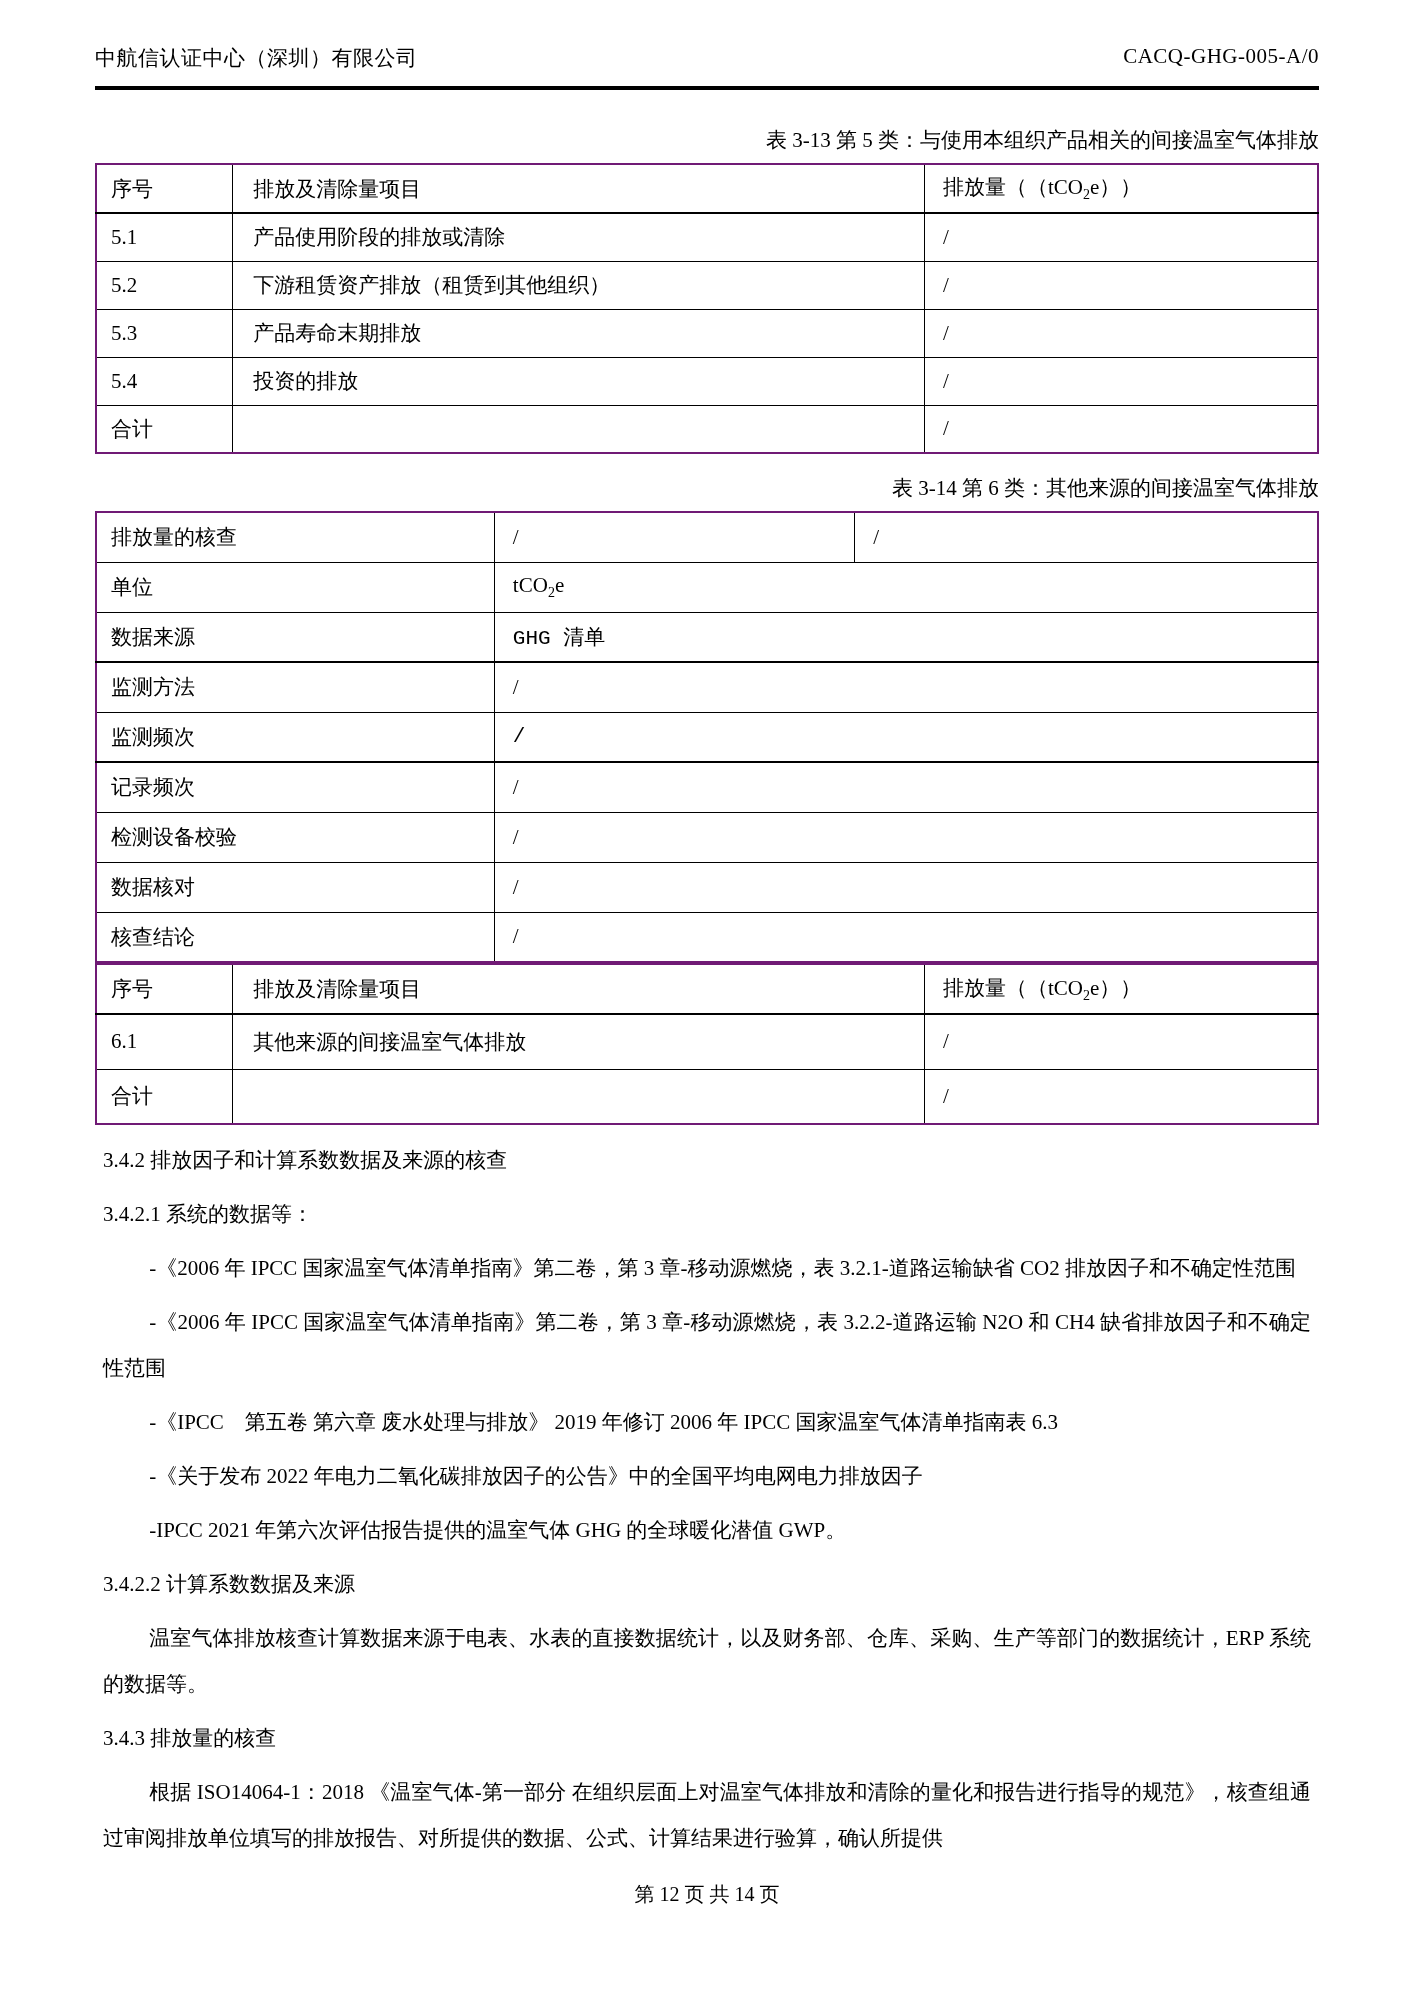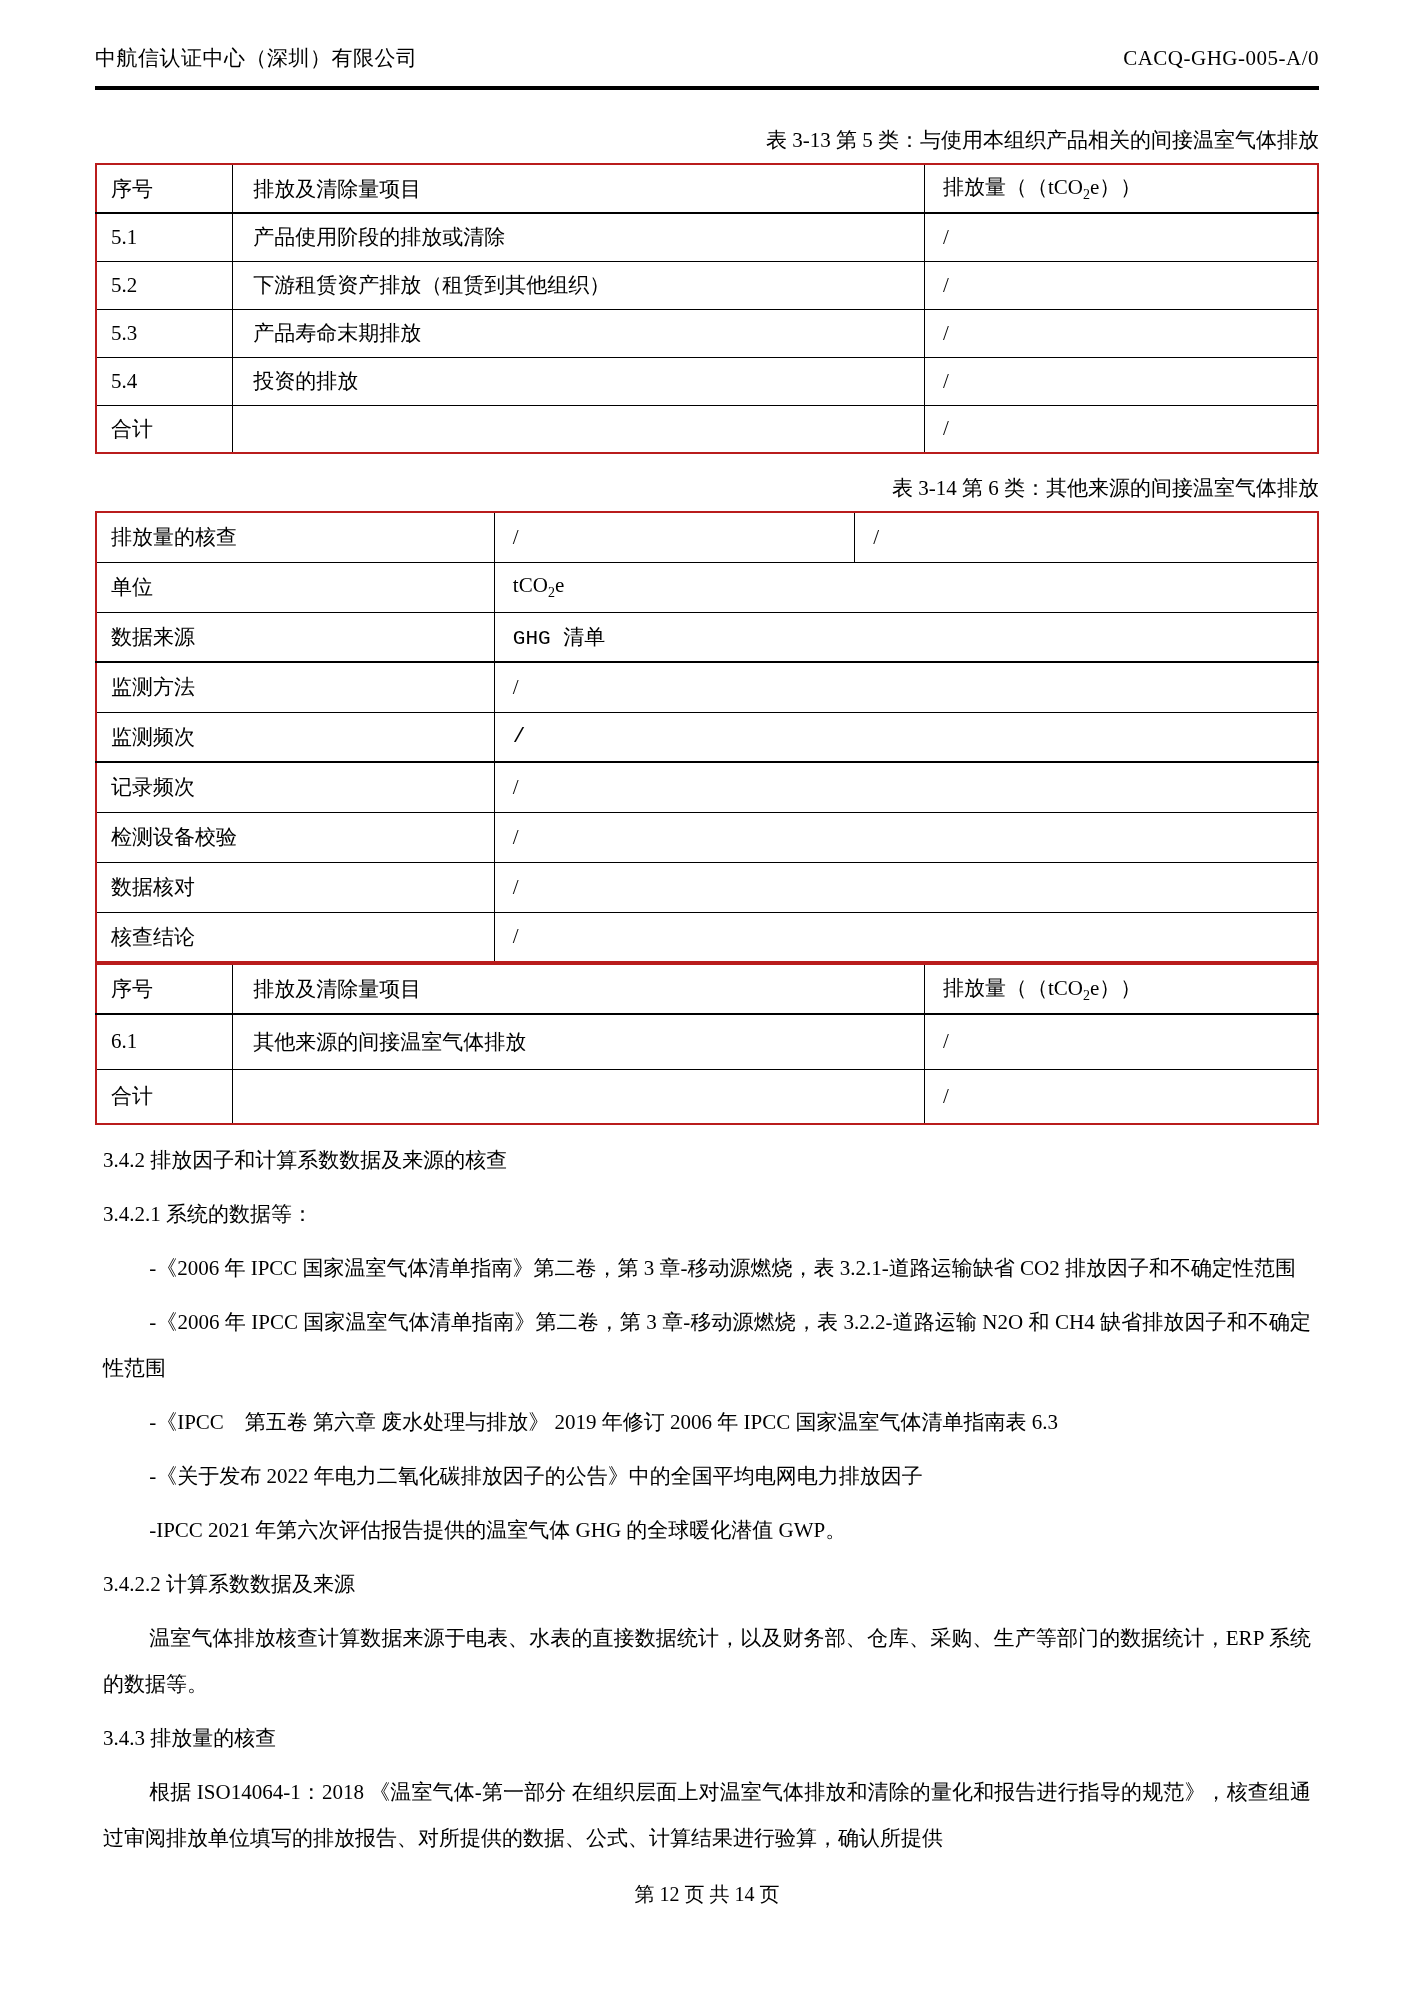--- a/index.html
+++ b/index.html
@@ -5,30 +5,30 @@
   html,body{margin:0;padding:0;background:#fff;}
   .page{
     width:1414px;height:2000px;box-sizing:border-box;
     background:#fff;color:#000;
     font-family:"Liberation Serif","DejaVu Serif",serif;
     padding:44px 95px 0 95px;
     position:relative;
   }
   
   .doc-header{
-    display:flex;justify-content:space-between;align-items:center;
+    display:flex;justify-content:space-between;align-items:flex-start;
     font-size:21px;padding-bottom:14px;border-bottom:4px solid #000;
   }
   .company{letter-spacing:.5px;}
   .doc-code{letter-spacing:.5px;}
   
   .caption{font-size:21px;margin:36px 0 9px 0;text-align:right;}
   .caption.mid{margin-top:20px;}
   
-  table{border-collapse:collapse;width:100%;table-layout:fixed;font-size:21px;border:2px solid #b91c1c;}
+  table{border-collapse:collapse;width:100%;table-layout:fixed;font-size:21px;border:2px solid #701a75;}
   td{border:1px solid #000;vertical-align:middle;padding:0 6px 0 14px;overflow:hidden;white-space:nowrap;}
   sub{font-size:14px;}
   .t13 tr{height:48px;} .t13 tr.hdr{height:49px;}
   .t13 td:nth-child(2){padding-left:20px;}
   .t13 td:nth-child(3){padding-left:18px;}
   .t13 tr.hdr td{border-bottom-width:2px;}
   .t14 tr{height:50px;}
   .t14 td.val{padding-left:18px;}
   .t14 tr:nth-child(3) td,.t14 tr:nth-child(5) td{border-bottom-width:2px;font-family:Liberation Mono, monospace;}
   .t15 tr{height:55px;} .t15 tr.hdr{height:50px;}

